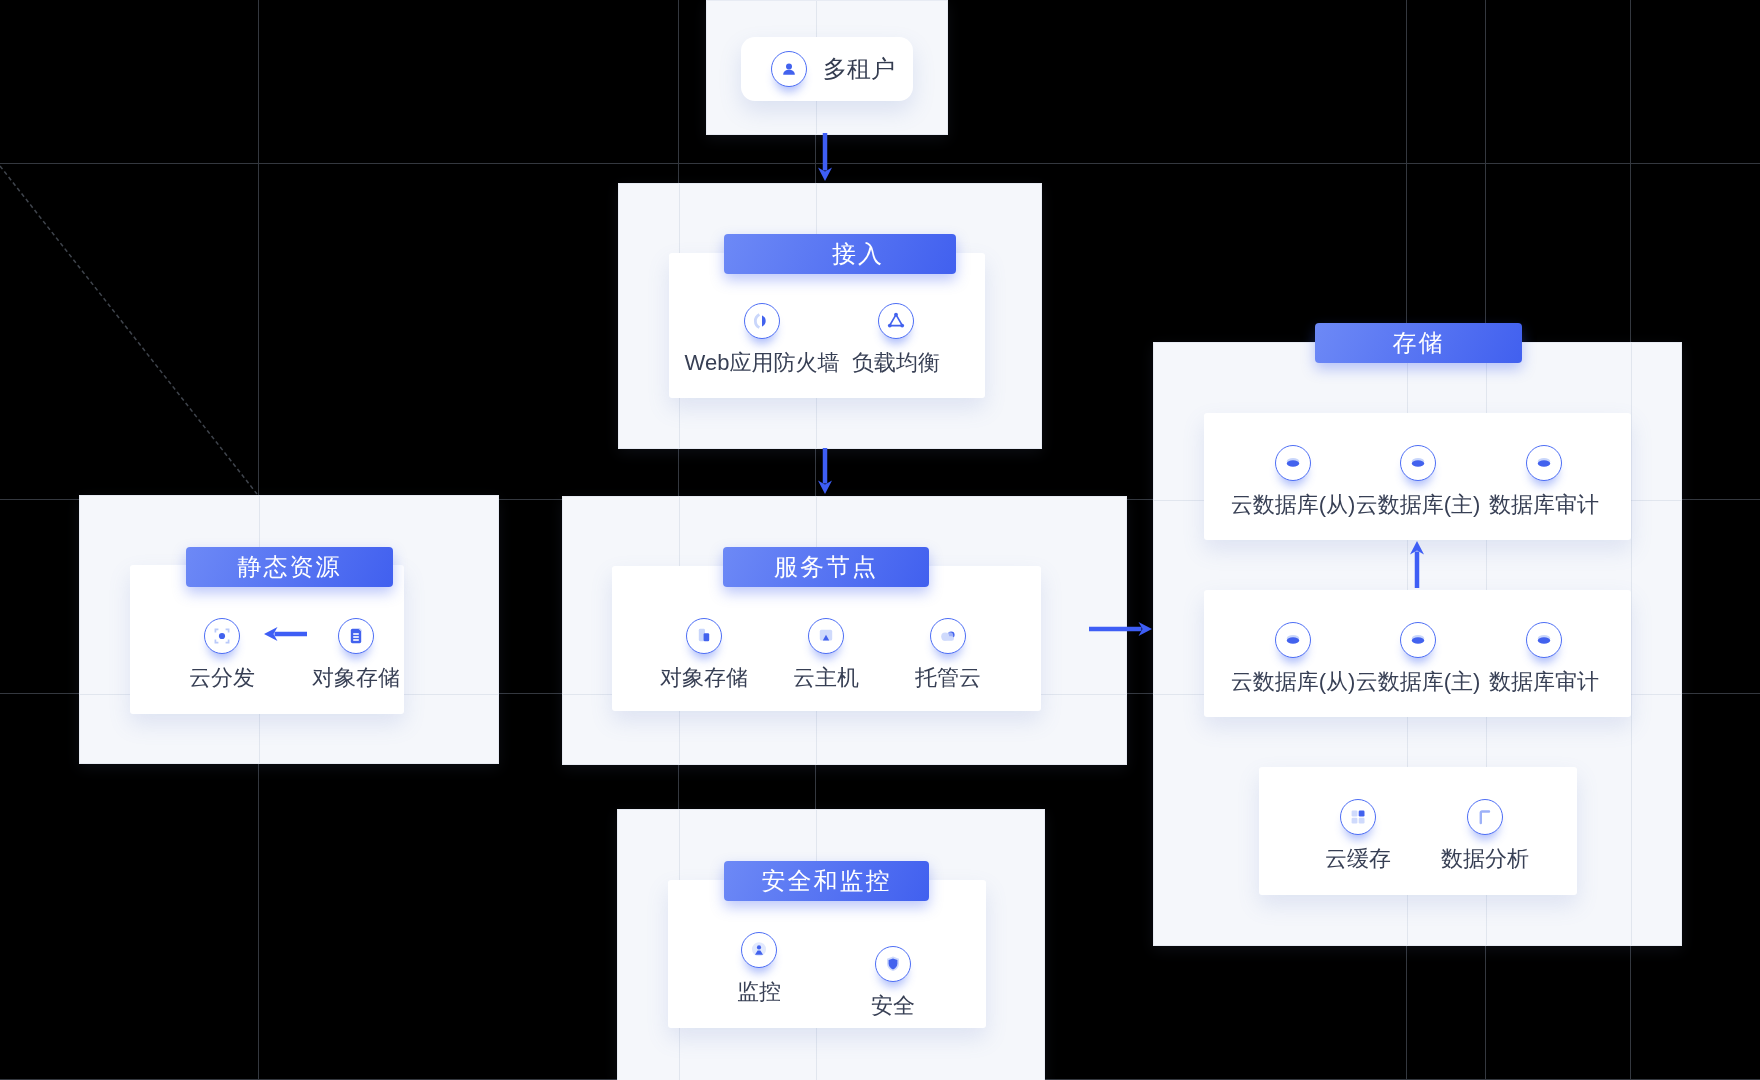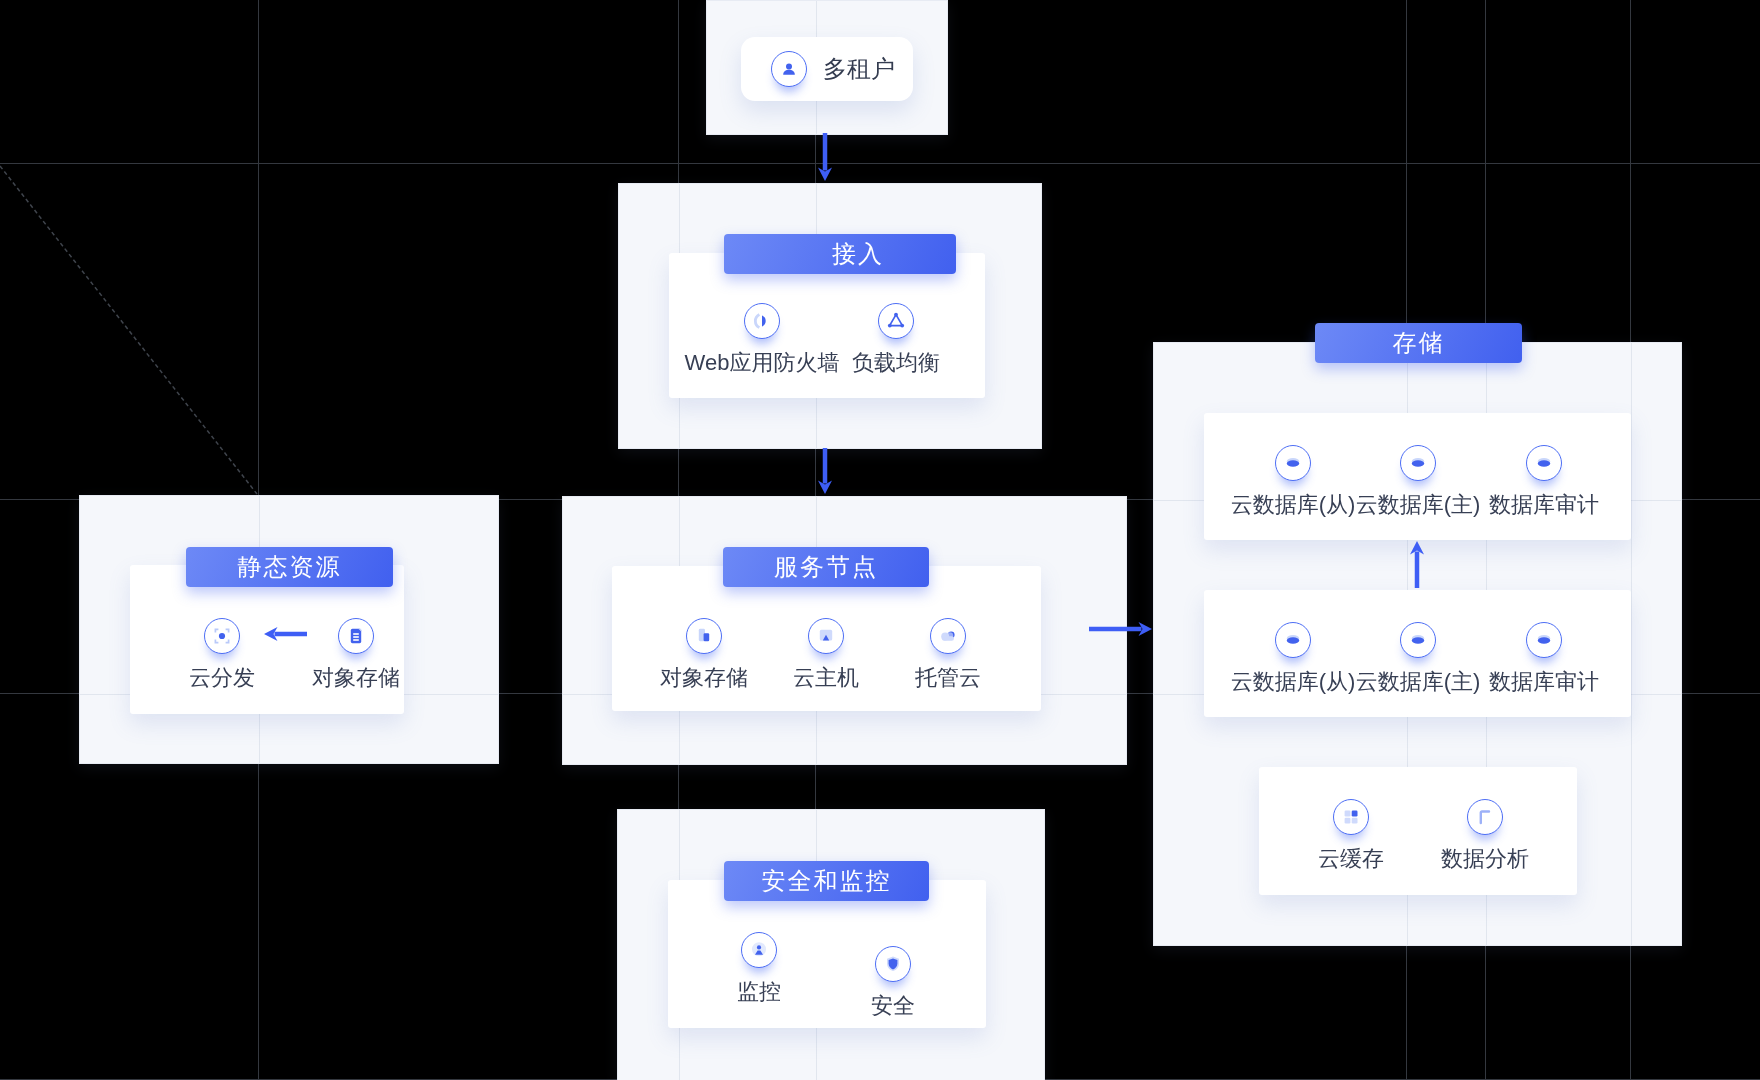--- a/index.html
+++ b/index.html
@@ -278,21 +278,21 @@
           <svg viewBox="0 0 24 24" width="24" height="24">
             <ellipse cx="12" cy="10.4" rx="6.2" ry="3.4" fill="#c9d6fb"></ellipse>
             <ellipse cx="12" cy="12.5" rx="6.2" ry="3.3" fill="#4262ee"></ellipse>
           </svg>
         </span>
         <span class="lbl">数据库审计</span>
       </div>
     </div>
 
     <div class="card" style="left:105px;top:424px;width:318px;height:128px;">
-      <div class="item" style="left:12px;top:32px;">
+      <div class="item" style="left:19px;top:32px;">
         <span class="icon-circle">
           <svg viewBox="0 0 24 24" width="24" height="24">
             <rect x="5.6" y="5.6" width="5.8" height="5.8" rx="1.2" fill="#cfdafc"></rect>
             <rect x="12.7" y="5.6" width="5.8" height="5.8" rx="1.2" fill="#4262ee"></rect>
             <rect x="5.6" y="12.7" width="5.8" height="5.8" rx="1.2" fill="#cfdafc"></rect>
             <rect x="12.7" y="12.7" width="5.8" height="5.8" rx="1.2" fill="#cfdafc"></rect>
           </svg>
         </span>
         <span class="lbl">云缓存</span>
       </div>

